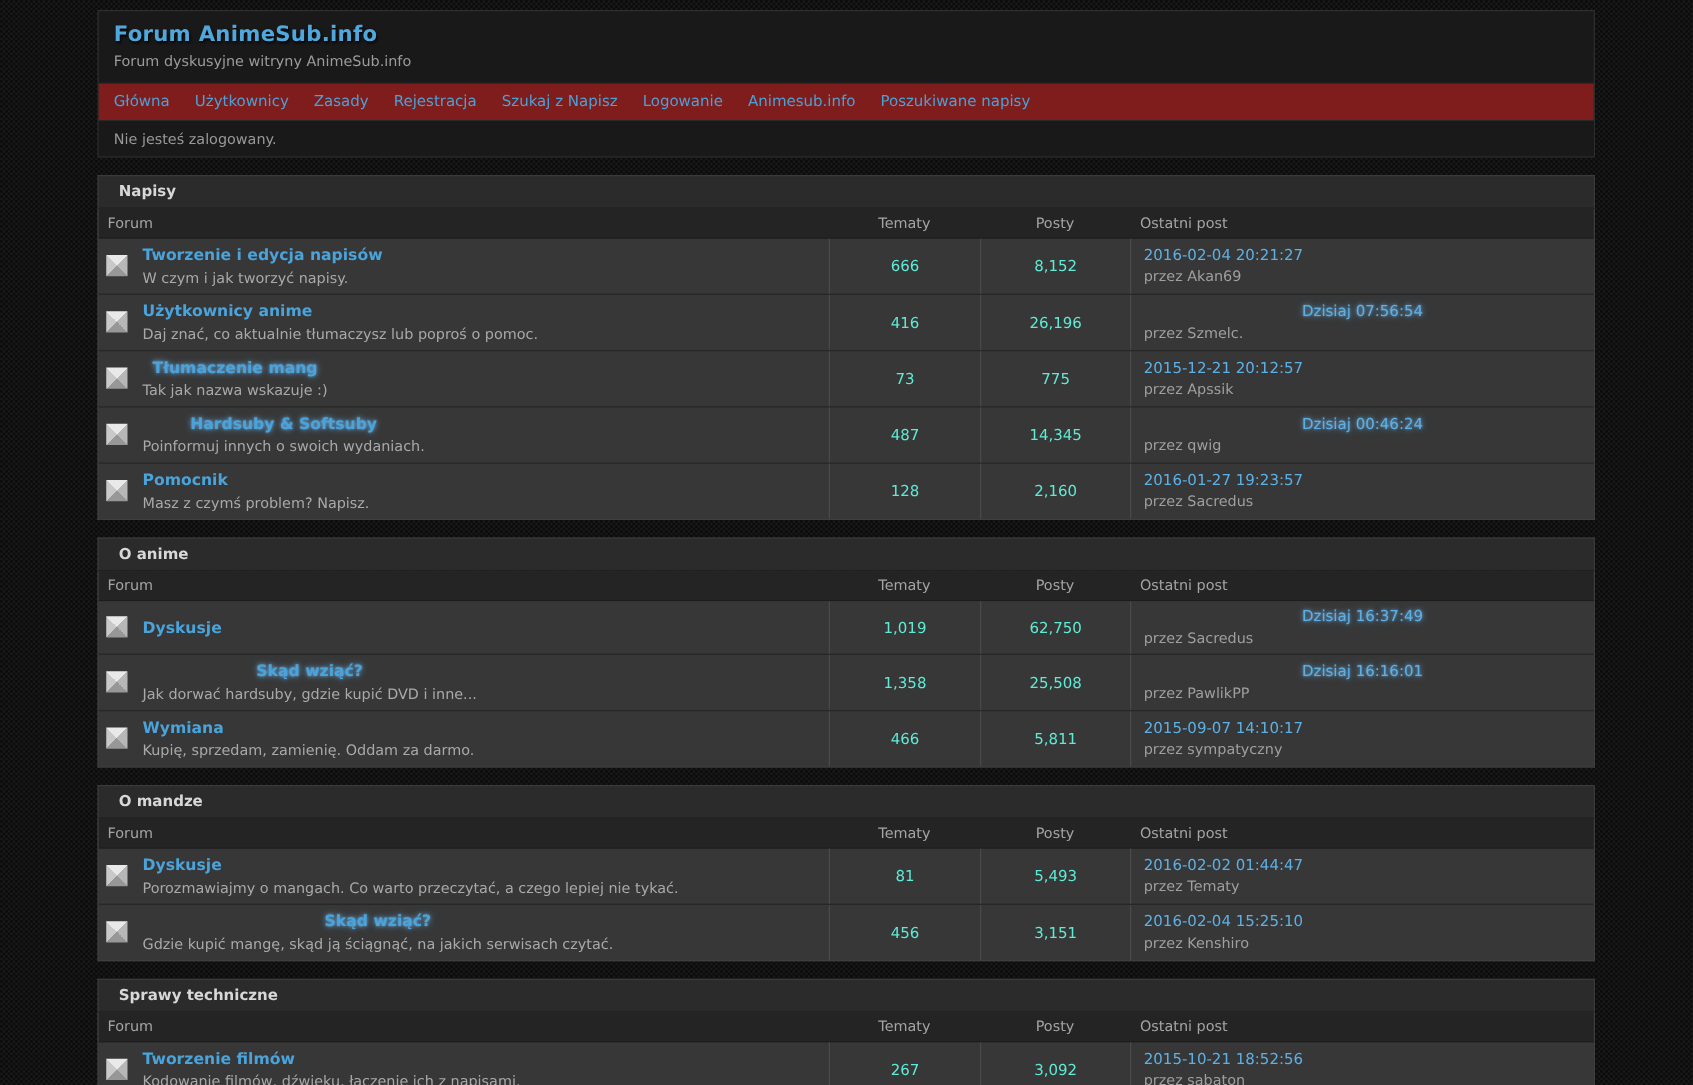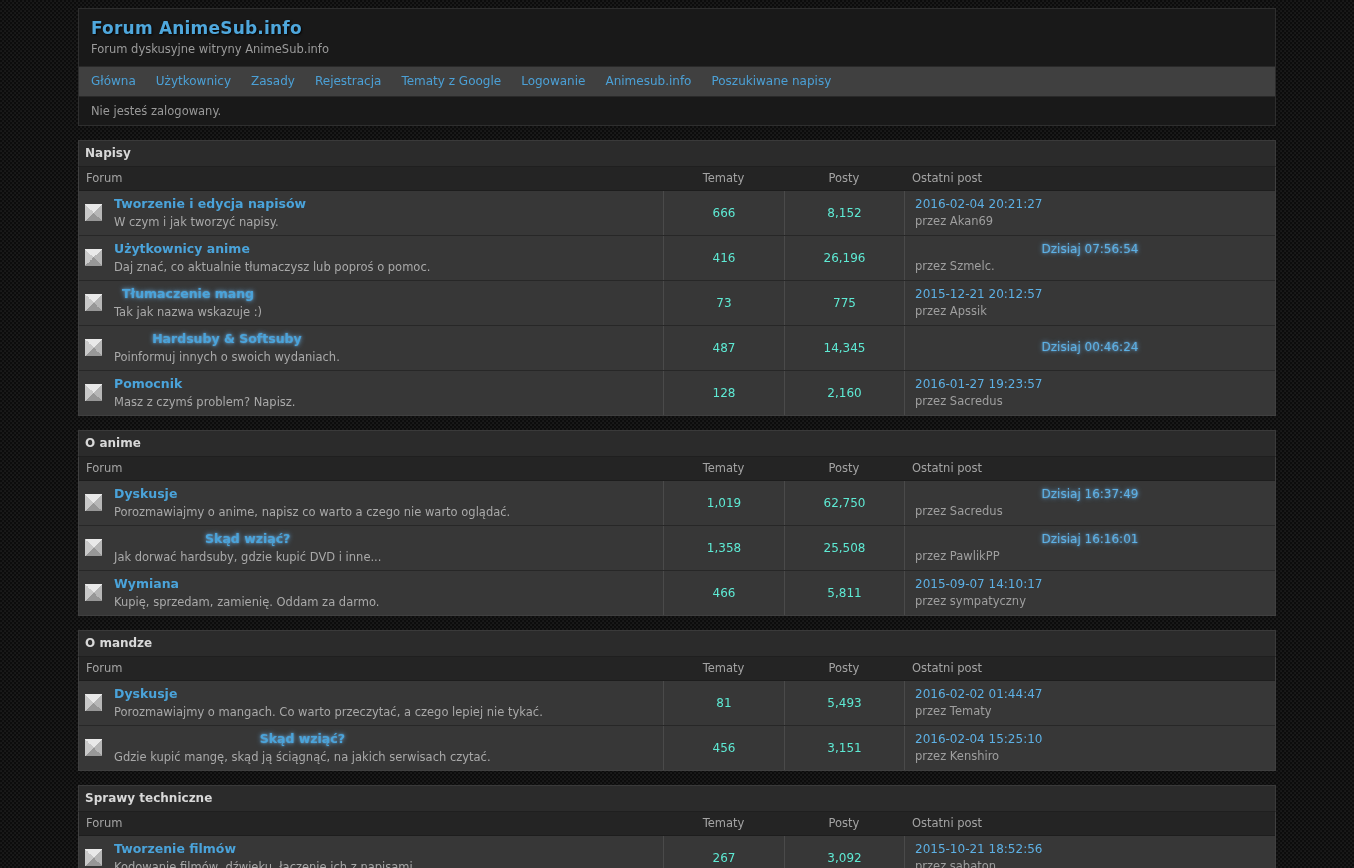--- a/index.html
+++ b/index.html
@@ -16,29 +16,29 @@
   }
   a { text-decoration:none; cursor:pointer; }
   .container { position:absolute; left:78px; top:8px; width:1198px; }
 
   
   .header-panel { border:1px solid #2e2e2e; background:#191919; }
   .title-block { padding:9px 12px 10px; border-bottom:1px solid #292929; }
   .site-title { font-size:17px; font-weight:bold; color:#4fa7dc; letter-spacing:.2px;
                 text-shadow:1px 1px 2px rgba(0,0,0,.85); margin-bottom:4px; }
   .site-subtitle { font-size:11.5px; color:#9b9b9b; }
-  .nav-bar { display:flex; gap:20px; background:#404040; padding:7px 12px 8px;
+  .nav-bar { display:flex; gap:20px; background:#7f1d1d; padding:7px 12px 8px;
              border-bottom:1px solid #292929; }
   .nav-link { font-size:12px; color:#4ba0d6; }
   .status-bar { padding:7px 12px; font-size:11.5px; color:#999; background:#191919; }
 
   
   .forum-section { margin-top:14px; }
   .section-title { background:#2b2b2b; border:1px solid #3a3a3a; border-bottom:1px solid #1f1f1f;
-                   padding:5px 6px 6px; font-size:12px; font-weight:bold; color:#d8d8d8; }
+                   padding:5px 16px 6px; font-size:12px; font-weight:bold; color:#d8d8d8; }
   .table { border:1px solid #3f3f3f; border-top:none; background:#373737; }
   .thead { display:flex; background:#242424; color:#a4a4a4; font-size:11.5px;
            border-bottom:1px solid #1d1d1d; }
   .th { padding:4px 8px 5px; }
   .col-forum  { flex:1; min-width:0; }
   .col-topics { width:121px; flex:none; text-align:center; }
   .col-posts  { width:120px; flex:none; text-align:center; }
   .col-last   { width:371px; flex:none; }
   .thead .col-forum { padding-left:7px; }
 
@@ -70,21 +70,21 @@
   <div class="header-panel">
     <div class="title-block">
       <div class="site-title">Forum AnimeSub.info</div>
       <div class="site-subtitle">Forum dyskusyjne witryny AnimeSub.info</div>
     </div>
     <nav class="nav-bar" id="nav-bar">
         <a class="nav-link">Główna</a>
         <a class="nav-link">Użytkownicy</a>
         <a class="nav-link">Zasady</a>
         <a class="nav-link">Rejestracja</a>
-        <a class="nav-link">Tematy z Google</a>
+        <a class="nav-link">Szukaj z Napisz</a>
         <a class="nav-link">Logowanie</a>
         <a class="nav-link">Animesub.info</a>
         <a class="nav-link">Poszukiwane napisy</a>
       </nav>
     <div class="status-bar">
       <span>Nie jesteś zalogowany.</span>
     </div>
   </div>
   <div id="sections">
       <section class="forum-section">
@@ -147,20 +147,21 @@
       <span class="forum-icon"></span>
       <div class="forum-text">
         <a class="forum-link glow">Hardsuby &amp; Softsuby</a>
         <div class="forum-desc">Poinformuj innych o swoich wydaniach.</div>
       </div>
     </div>
     <div class="cell cell-num col-topics">487</div>
     <div class="cell cell-num col-posts">14,345</div>
     <div class="cell cell-last col-last">
       <a class="last-date glow">Dzisiaj 00:46:24</a>
+      <div class="last-by">przez qwig</div>
     </div>
   </div>
             <div class="row">
     <div class="cell cell-forum col-forum">
       <span class="forum-icon"></span>
       <div class="forum-text">
         <a class="forum-link">Pomocnik</a>
         <div class="forum-desc">Masz z czymś problem? Napisz.</div>
       </div>
     </div>
@@ -182,21 +183,20 @@
         <div class="th col-topics">Tematy</div>
         <div class="th col-posts">Posty</div>
         <div class="th col-last">Ostatni post</div>
       </div>
       <div class="rows">
             <div class="row">
     <div class="cell cell-forum col-forum">
       <span class="forum-icon"></span>
       <div class="forum-text">
         <a class="forum-link">Dyskusje</a>
-        <div class="forum-desc">Porozmawiajmy o anime, napisz co warto a czego nie warto oglądać.</div>
       </div>
     </div>
     <div class="cell cell-num col-topics">1,019</div>
     <div class="cell cell-num col-posts">62,750</div>
     <div class="cell cell-last col-last">
       <a class="last-date glow">Dzisiaj 16:37:49</a>
       <div class="last-by">przez Sacredus</div>
     </div>
   </div>
             <div class="row">

